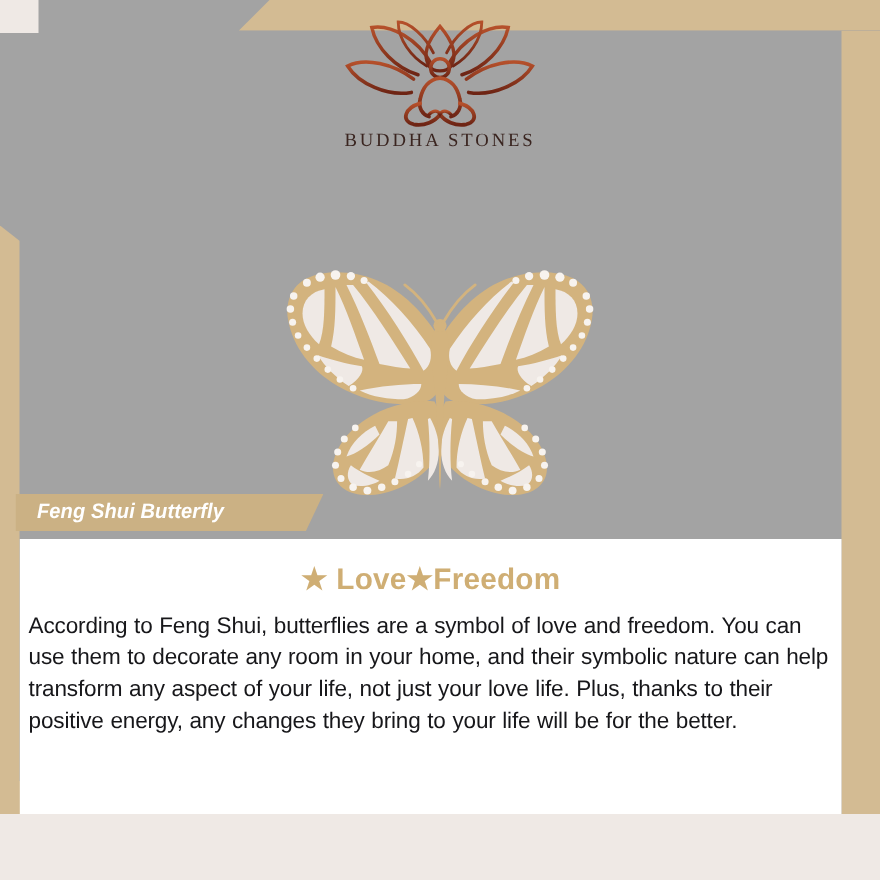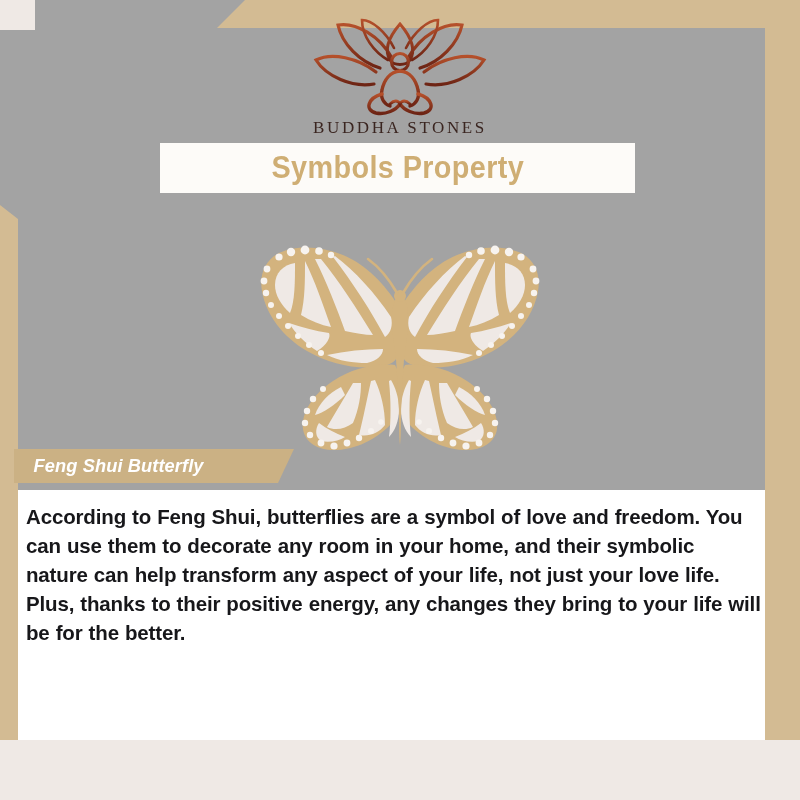--- a/index.html
+++ b/index.html
@@ -109,21 +109,21 @@
     color:#cfae74;
     letter-spacing:0.2px;
     white-space:nowrap;
   }
   .body-copy{
     margin:12px 0 0 0;
     padding:0 4px 0 8px;
     font-size:20.5px;
     line-height:1.42;
     color:#17171a;
-    font-weight:bold;
+    font-weight:normal;
     letter-spacing:-0.15px;
     text-align:left;
     word-spacing:0.5px;
   }
 </style>
 </head>
 <body>
 
 <div class="page">
 
@@ -167,23 +167,20 @@
             <path d="M72 76 C58 80 54 92 66 95 C76 97 86 92 90 86 C94 92 104 97 114 95 C126 92 122 80 108 76" stroke-width="3.4"></path>
 
             <path d="M80 86 C84 82 88 82 90 86 C92 82 96 82 100 86" stroke-width="2.8"></path>
           </g>
         </svg>
       </span>
       <div class="logo-wordmark">BUDDHA STONES</div>
     </div>
   </div>
 
-  <div class="title-banner">
-    <span class="title-text">Symbols Property</span>
-  </div>
 
   <div class="butterfly-wrap">
     <span>
       <svg width="330" height="225" viewBox="0 0 330 225">
         <g fill="#d3b37e">
 
           <path d="M163 72
                    C150 52 132 32 108 22
                    C86 13 62 12 44 20
                    C30 27 24 42 27 58
@@ -315,16 +312,17 @@
         </g>
       </svg>
     </span>
   </div>
 
   <div class="ribbon">
     <span class="ribbon-text">Feng Shui Butterfly</span>
   </div>
 
   <div class="card">
+    <div class="subhead">★ Love★Freedom</div>
     <p class="body-copy">According to Feng Shui, butterflies are a symbol of love and freedom. You can use them to decorate any room in your home, and their symbolic nature can help transform any aspect of your life, not just your love life. Plus, thanks to their positive energy, any changes they bring to your life will be for the better.</p>
   </div>
 
 </div>
 
 </body></html>

